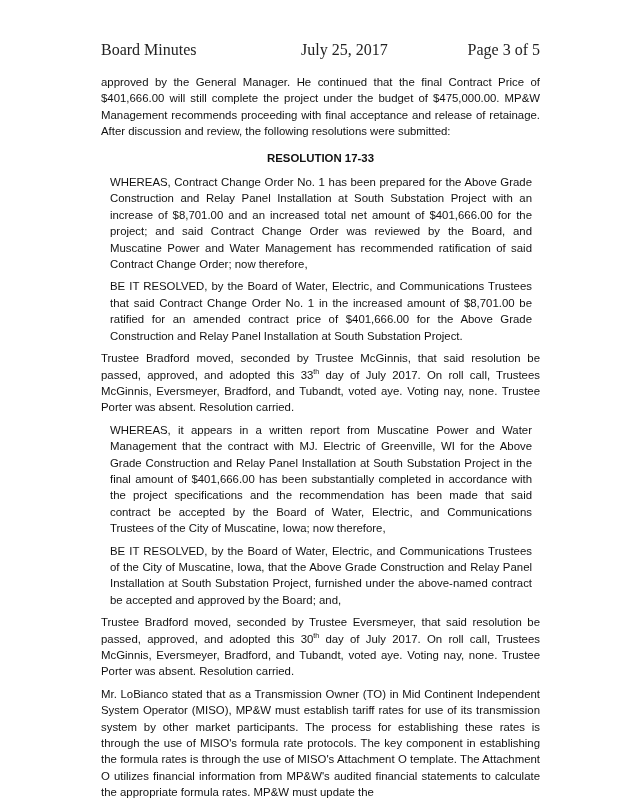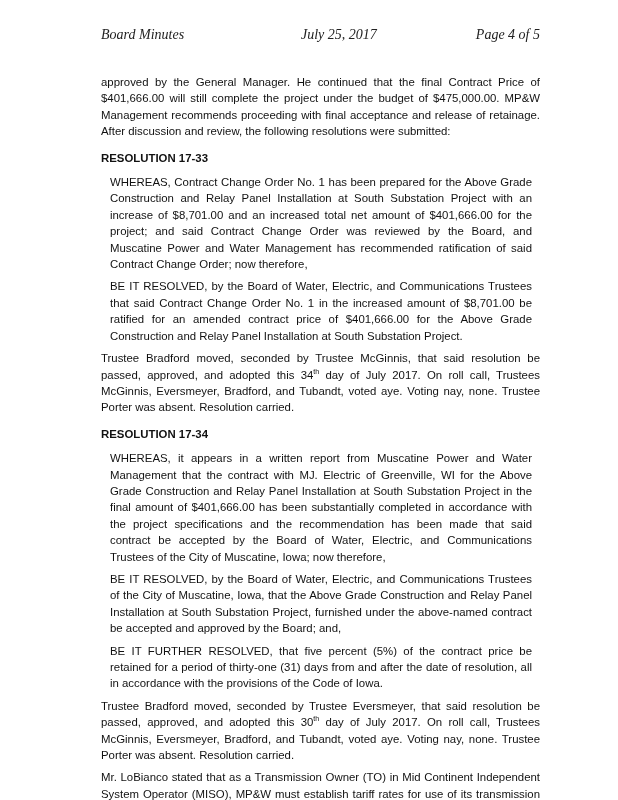--- a/index.html
+++ b/index.html
@@ -1,46 +1,44 @@
 <!DOCTYPE html>
 <html><head>
 <meta charset="utf-8">
 <style>
   html, body { margin: 0; padding: 0; background: #ffffff; }
   body { width: 618px; height: 800px; position: relative; overflow: hidden;
          font-family: "Liberation Sans", sans-serif; color: #111; }
-  .header { position: absolute; top: 27px; left: 101px; width: 439px; height: 14px;
-            font-family: "Liberation Serif", serif; font-size: 14px; color: #222; font-style: italic; }
+  .header { position: absolute; top: 41px; left: 101px; width: 439px; height: 14px;
+            font-family: "Liberation Serif", serif; font-size: 16px; color: #222; }
   .header .l { position: absolute; left: 0; }
   .header .c { position: absolute; left: 192px; margin-left: 8px; }
   .header .r { position: absolute; right: 0; }
   .content { position: absolute; top: 74px; left: 101px; width: 439px;
              font-size: 11.4px; line-height: 16.4px; }
   p { margin: 0 0 6px 0; text-align: justify; }
   .indent { margin-left: 9px; margin-right: 8px; }
-  .title { text-align: left; font-weight: bold; margin: 10px 0 8px 0; }
+  .title { text-align: center; font-weight: bold; margin: 10px 0 8px 0; }
   sup { font-size: 7px; line-height: 0; }
 </style>
 </head>
 <body>
 
 <div class="header">
   <span class="l">Board Minutes</span>
   <span class="c">July 25, 2017</span>
-  <span class="r">Page 4 of 5</span>
+  <span class="r">Page 3 of 5</span>
 </div>
 
 <div class="content">
   <p>approved by the General Manager. He continued that the final Contract Price of $401,666.00 will still complete the project under the budget of $475,000.00. MP&amp;W Management recommends proceeding with final acceptance and release of retainage. After discussion and review, the following resolutions were submitted:</p>
 
   <p class="title">RESOLUTION 17-33</p>
   <p class="indent">WHEREAS, Contract Change Order No. 1 has been prepared for the Above Grade Construction and Relay Panel Installation at South Substation Project with an increase of $8,701.00 and an increased total net amount of $401,666.00 for the project; and said Contract Change Order was reviewed by the Board, and Muscatine Power and Water Management has recommended ratification of said Contract Change Order; now therefore,</p>
   <p class="indent">BE IT RESOLVED, by the Board of Water, Electric, and Communications Trustees that said Contract Change Order No. 1 in the increased amount of $8,701.00 be ratified for an amended contract price of $401,666.00 for the Above Grade Construction and Relay Panel Installation at South Substation Project.</p>
-  <p><span>Trustee Bradford moved, seconded by Trustee McGinnis, that said resolution be passed, approved, and adopted this 34</span><sup>th</sup><span> day of July 2017. On roll call, Trustees McGinnis, Eversmeyer, Bradford, and Tubandt, voted aye. Voting nay, none. Trustee Porter was absent. Resolution carried.</span></p>
+  <p><span>Trustee Bradford moved, seconded by Trustee McGinnis, that said resolution be passed, approved, and adopted this 33</span><sup>th</sup><span> day of July 2017. On roll call, Trustees McGinnis, Eversmeyer, Bradford, and Tubandt, voted aye. Voting nay, none. Trustee Porter was absent. Resolution carried.</span></p>
 
-  <p class="title">RESOLUTION 17-34</p>
   <p class="indent">WHEREAS, it appears in a written report from Muscatine Power and Water Management that the contract with MJ. Electric of Greenville, WI for the Above Grade Construction and Relay Panel Installation at South Substation Project in the final amount of $401,666.00 has been substantially completed in accordance with the project specifications and the recommendation has been made that said contract be accepted by the Board of Water, Electric, and Communications Trustees of the City of Muscatine, Iowa; now therefore,</p>
   <p class="indent">BE IT RESOLVED, by the Board of Water, Electric, and Communications Trustees of the City of Muscatine, Iowa, that the Above Grade Construction and Relay Panel Installation at South Substation Project, furnished under the above-named contract be accepted and approved by the Board; and,</p>
-  <p class="indent">BE IT FURTHER RESOLVED, that five percent (5%) of the contract price be retained for a period of thirty-one (31) days from and after the date of resolution, all in accordance with the provisions of the Code of Iowa.</p>
   <p><span>Trustee Bradford moved, seconded by Trustee Eversmeyer, that said resolution be passed, approved, and adopted this 30</span><sup>th</sup><span> day of July 2017. On roll call, Trustees McGinnis, Eversmeyer, Bradford, and Tubandt, voted aye. Voting nay, none. Trustee Porter was absent. Resolution carried.</span></p>
 
   <p>Mr. LoBianco stated that as a Transmission Owner (TO) in Mid Continent Independent System Operator (MISO), MP&amp;W must establish tariff rates for use of its transmission system by other market participants. The process for establishing these rates is through the use of MISO's formula rate protocols. The key component in establishing the formula rates is through the use of MISO's Attachment O template. The Attachment O utilizes financial information from MP&amp;W's audited financial statements to calculate the appropriate formula rates. MP&amp;W must update the</p>
 </div>
 
 </body></html>

